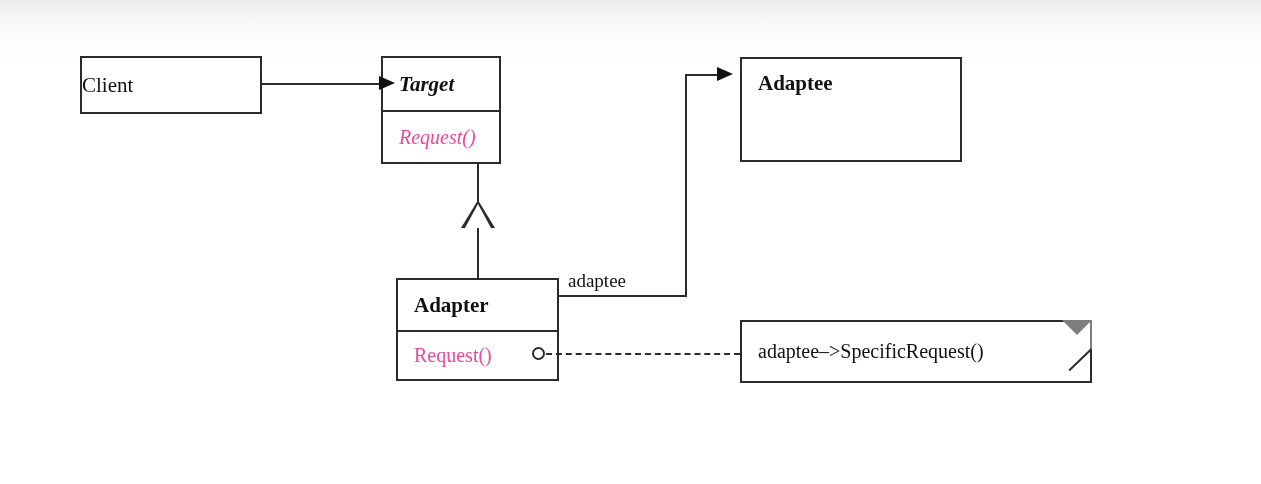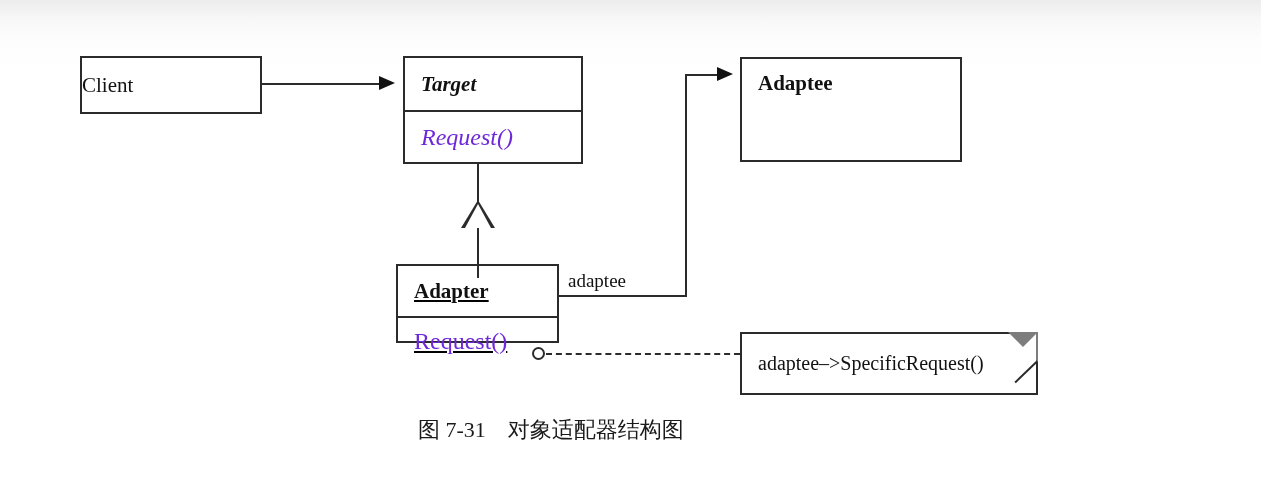--- a/index.html
+++ b/index.html
@@ -32,21 +32,21 @@
   .compartment.divider-top {
     border-top: 2px solid #2b2b2b;
   }
   .cname {
     font-size: 21px;
     color: #111111;
     white-space: nowrap;
   }
   .name-bold { font-weight: bold; }
   .name-bold-italic { font-weight: bold; font-style: italic; }
-  .op { font-size: 24px; color: #6d28d9; white-space: nowrap; }
+  .op { font-size: 20px; color: #ec4899; white-space: nowrap; }
   .op-italic { font-style: italic; }
   .center { justify-content: flex-start; }
   .padleft { padding-left: 16px; }
 
   
   .line-h {
     position: absolute;
     height: 0;
     border-top: 2px solid #2b2b2b;
   }
@@ -159,36 +159,36 @@
 <body>
 
 <div id="canvas">
 
   <div class="uml-box" style="left:80px; top:56px; width:182px; height:58px;">
     <div class="compartment center" style="height:100%;">
       <span class="cname">Client</span>
     </div>
   </div>
 
-  <div class="uml-box" style="left:403px; top:56px; width:180px; height:108px;font-family:Liberation Serif, serif;">
+  <div class="uml-box" style="left:381px; top:56px; width:120px; height:108px;font-family:Liberation Serif, serif;">
     <div class="compartment padleft" style="height:52px;">
       <span class="cname name-bold-italic">Target</span>
     </div>
     <div class="compartment divider-top padleft" style="height:52px;">
       <span class="op op-italic">Request()</span>
     </div>
   </div>
 
   <div class="uml-box" style="left:740px; top:57px; width:222px; height:105px;">
     <div class="compartment padleft" style="height:49px;">
       <span class="cname name-bold">Adaptee</span>
     </div>
   </div>
 
-  <div class="uml-box" style="left:396px; top:264px; width:163px; height:79px;text-decoration:underline;">
+  <div class="uml-box" style="left:396px; top:278px; width:163px; height:103px;">
     <div class="compartment padleft" style="height:50px;">
       <span class="cname name-bold">Adapter</span>
     </div>
     <div class="compartment divider-top padleft" style="height:49px;">
       <span class="op">Request()</span>
     </div>
   </div>
 
   <div class="line-h" style="left:262px; top:83px; width:118px;"></div>
   <div class="arrow-solid" style="left:379px; top:76px;"></div>
@@ -199,22 +199,21 @@
 
   <div class="line-h" style="left:559px; top:295px; width:128px;"></div>
   <div class="line-v" style="left:685px; top:74px; height:223px;"></div>
   <div class="line-h" style="left:685px; top:74px; width:33px;"></div>
   <div class="arrow-solid" style="left:717px; top:67px;"></div>
   <div class="edge-label" style="left:568px; top:270px;">adaptee</div>
 
   <div class="socket" style="left:532px; top:347px;"></div>
   <div class="line-dashed" style="left:546px; top:353px; width:194px;"></div>
 
-  <div class="note" style="left:740px; top:332px; width:298px; height:63px;">
+  <div class="note" style="left:740px; top:320px; width:352px; height:63px;">
     <span class="note-text">adaptee–&gt;SpecificRequest()</span>
     <span class="note-fold-gray"></span>
     <span class="note-fold-white"></span>
     <span class="note-fold-edge"></span>
   </div>
 
-  <div class="caption" style="left:418px; top:415px;">图 7-31　对象适配器结构图</div>
 
 </div>
 
 </body></html>

